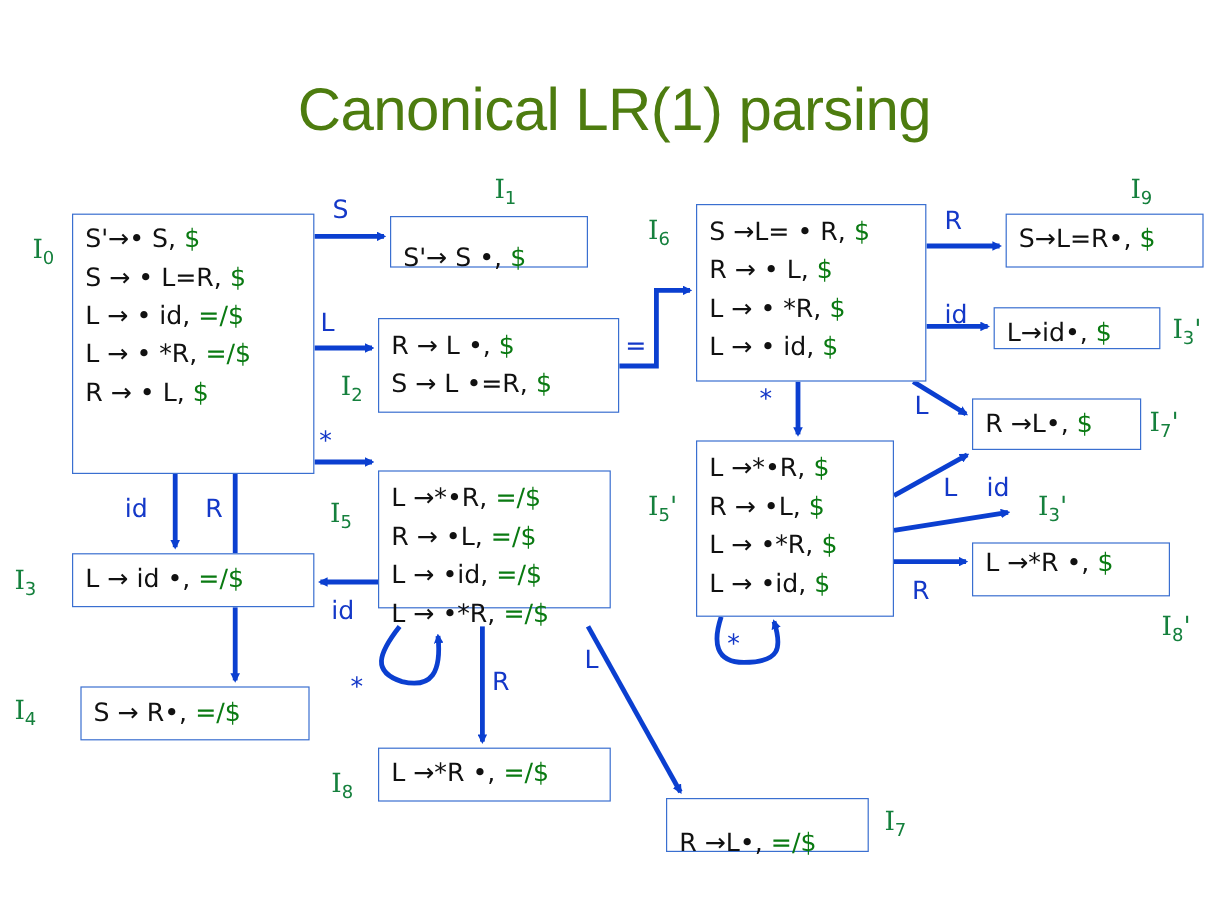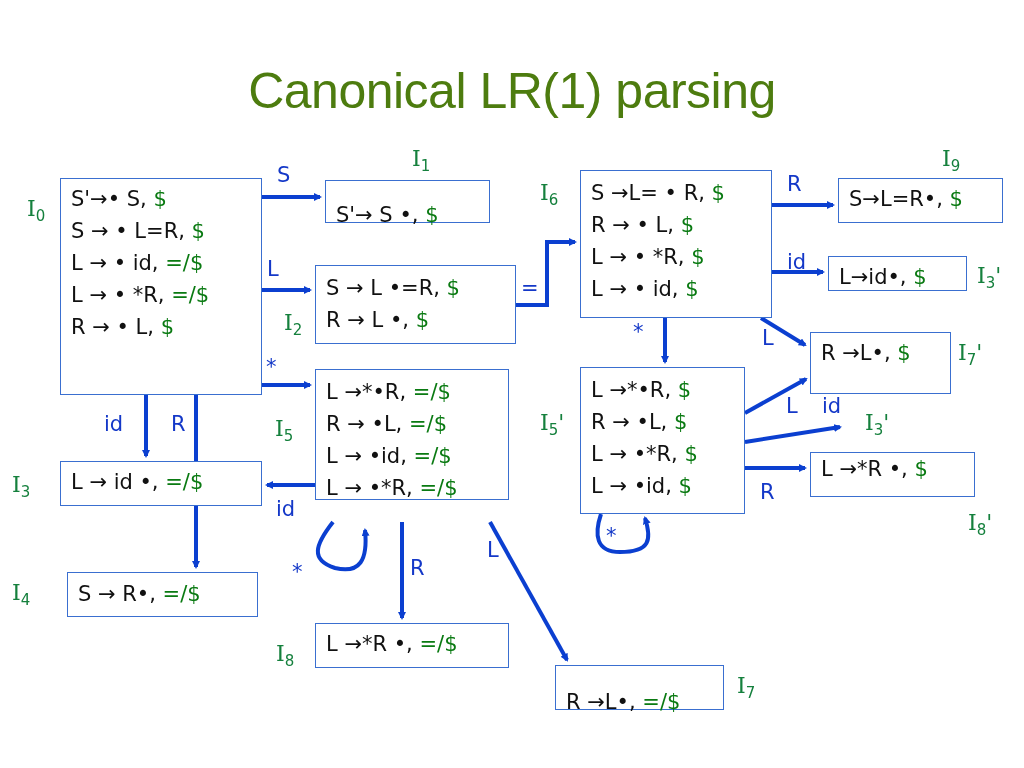--- a/index.html
+++ b/index.html
@@ -70,24 +70,24 @@
     <div class="line"><span>S'→• S, </span><span class="la">$</span></div>
     <div class="line"><span>S → • L=R, </span><span class="la">$</span></div>
     <div class="line"><span>L → • id, </span><span class="la">=/$</span></div>
     <div class="line"><span>L → • *R, </span><span class="la">=/$</span></div>
     <div class="line"><span>R → • L, </span><span class="la">$</span></div>
   </div>
 <div class="box" id="box-I1" style="left:325px;top:180px;width:165px;height:43px;padding-top:18px">
     <div class="line"><span>S'→ S •, </span><span class="la">$</span></div>
   </div>
 <div class="box" id="box-I2" style="left:315px;top:265px;width:201px;height:79px;padding-top:6px">
+    <div class="line"><span>R →  L •, </span><span class="la">$</span></div>
     <div class="line"><span>S →  L •=R, </span><span class="la">$</span></div>
-    <div class="line"><span>R →  L •, </span><span class="la">$</span></div>
   </div>
-<div class="box" id="box-I5" style="left:315px;top:369px;width:194px;height:131px;padding-top:6px">
+<div class="box" id="box-I5" style="left:315px;top:392px;width:194px;height:115px;padding-top:6px">
     <div class="line"><span>L →*•R, </span><span class="la">=/$</span></div>
     <div class="line"><span>R → •L, </span><span class="la">=/$</span></div>
     <div class="line"><span>L → •id, </span><span class="la">=/$</span></div>
     <div class="line"><span>L → •*R, </span><span class="la">=/$</span></div>
   </div>
 <div class="box" id="box-I3" style="left:60px;top:461px;width:202px;height:45px;padding-top:4px">
     <div class="line"><span>L →  id •, </span><span class="la">=/$</span></div>
   </div>
 <div class="box" id="box-I4" style="left:67px;top:572px;width:191px;height:45px;padding-top:5px">
     <div class="line"><span>S →  R•, </span><span class="la">=/$</span></div>
@@ -100,21 +100,21 @@
     <div class="line"><span>R → • L, </span><span class="la">$</span></div>
     <div class="line"><span>L → • *R, </span><span class="la">$</span></div>
     <div class="line"><span>L → • id, </span><span class="la">$</span></div>
   </div>
 <div class="box" id="box-I9" style="left:838px;top:178px;width:165px;height:45px;padding-top:4px">
     <div class="line"><span>S→L=R•, </span><span class="la">$</span></div>
   </div>
 <div class="box" id="box-I3p" style="left:828px;top:256px;width:139px;height:35px;padding-top:4px">
     <div class="line"><span>L→id•, </span><span class="la">$</span></div>
   </div>
-<div class="box" id="box-I7p" style="left:810px;top:332px;width:141px;height:62px;padding-top:4px">
+<div class="box" id="box-I7p" style="left:810px;top:332px;width:141px;height:43px;padding-top:4px">
     <div class="line"><span>R →L•, </span><span class="la">$</span></div>
   </div>
 <div class="box" id="box-I5p" style="left:580px;top:367px;width:165px;height:147px;padding-top:6px">
     <div class="line"><span>L →*•R, </span><span class="la">$</span></div>
     <div class="line"><span>R → •L, </span><span class="la">$</span></div>
     <div class="line"><span>L → •*R, </span><span class="la">$</span></div>
     <div class="line"><span>L → •id, </span><span class="la">$</span></div>
   </div>
 <div class="box" id="box-I8p" style="left:810px;top:452px;width:165px;height:45px;padding-top:0">
     <div class="line"><span>L →*R •, </span><span class="la">$</span></div>

